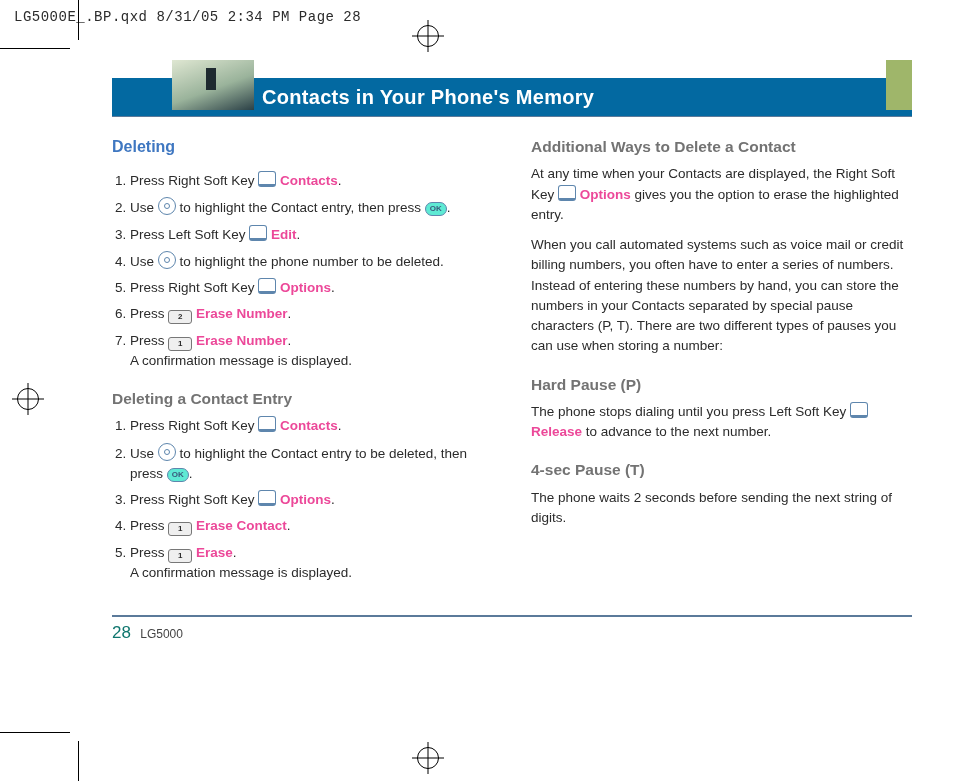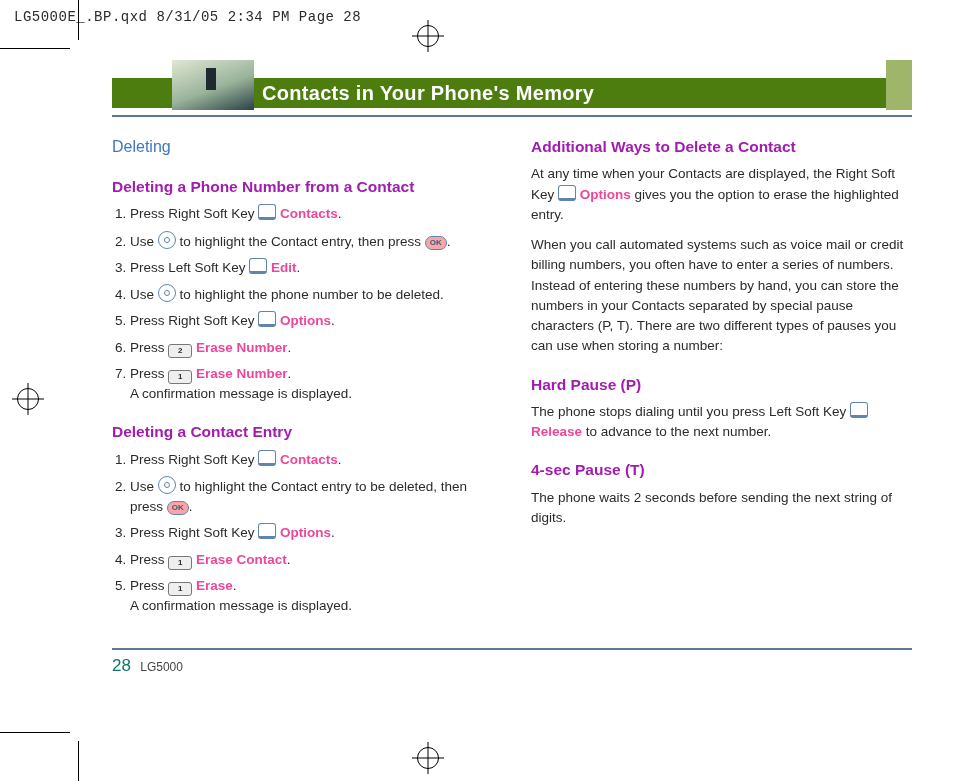--- a/index.html
+++ b/index.html
@@ -52,43 +52,43 @@
     position: relative;
     height: 55px;
     border-bottom: 2px solid #5b7a9a;
     margin-bottom: 18px;
   }
   .banner .photo {
     position:absolute; left:60px; top:0; width:82px; height:50px;
     background: linear-gradient(160deg,#dfe7d2 0%,#9ab39b 55%,#2b4046 100%);
   }
   .banner .stripe {
-    position:absolute; left:0; top:18px; right:0; height:30px;
-    background:#4d7c0f;
+    position:absolute; left:0; top:18px; right:0; height:38px;
+    background:#0369a1;
     display:flex; align-items:center;
   }
   .banner .stripe .title {
     margin-left: 150px;
     color:#fff; font-size:20px; font-weight:bold;
     letter-spacing:.3px;
   }
   .banner .tab {
     position:absolute; right:0; top:0; width:26px; height:50px;
     background:#9fb66a;
   }
   .banner .photo::after{
     content:""; position:absolute; left:34px; top:8px; width:10px; height:22px;
     background:#1e2a30;
   }
 
   .cols { display:flex; gap:38px; }
   .col { flex:1 1 0; line-height:1.5; }
 
-  .h-blue { color:#3f77c1; font-weight:normal; font-size:16px; margin:0 0 12px; }
-  .h-black{ color:#a21caf; font-weight:bold; font-size:15.5px; margin:16px 0 6px; }
+  .h-blue { color:#3f77c1; font-weight:bold; font-size:16px; margin:0 0 12px; }
+  .h-black{ color:#737373; font-weight:bold; font-size:15.5px; margin:16px 0 6px; }
   .h-black:first-child { margin-top:0; }
 
   ol.steps { padding-left:18px; margin:4px 0 8px; }
   ol.steps li { margin:6px 0; }
   b.k { font-weight:bold; color:#ec4899; }
 
   p { margin:6px 0 10px; }
   .tight { margin-top:2px; }
 
   
@@ -103,21 +103,21 @@
     border:1px solid #5e86ad; border-radius:50%;
     position:relative; vertical-align:-3px; background:#fff;
   }
   .key-nav::before{
     content:""; position:absolute; left:5px; top:5px; width:4px; height:4px;
     border:1px solid #5e86ad; border-radius:50%;
   }
   .key-ok {
     display:inline-block; padding:0 4px; height:12px; line-height:12px;
     font-size:8px; font-weight:bold; color:#3a5b7c;
-    border:1px solid #5e86ad; border-radius:7px; background:#fca5a5;
+    border:1px solid #5e86ad; border-radius:7px; background:#5eead4;
     vertical-align:1px;
   }
   .key-num {
     display:inline-block; width:22px; height:12px; line-height:12px;
     font-size:8px; font-weight:bold; text-align:center;
     border:1px solid #777; border-radius:3px; background:#efefef;
     vertical-align:-1px;
   }
 
   .footer-rule {
@@ -148,21 +148,20 @@
     </div>
     <div class="photo"></div>
     <div class="tab"></div>
   </div>
 
   <div class="cols">
 
     <div class="col">
       <div class="h-blue">Deleting</div>
 
-      <div class="h-black">Deleting a Phone Number from a Contact</div>
       <ol class="steps">
         <li>
           <span>Press Right Soft Key </span>
           <span class="key-softkey"></span>
           <b class="k">Contacts</b><span>.</span>
         </li>
         <li>
           <span>Use </span>
           <span class="key-nav"></span>
           <span> to highlight the Contact entry, then press </span>

